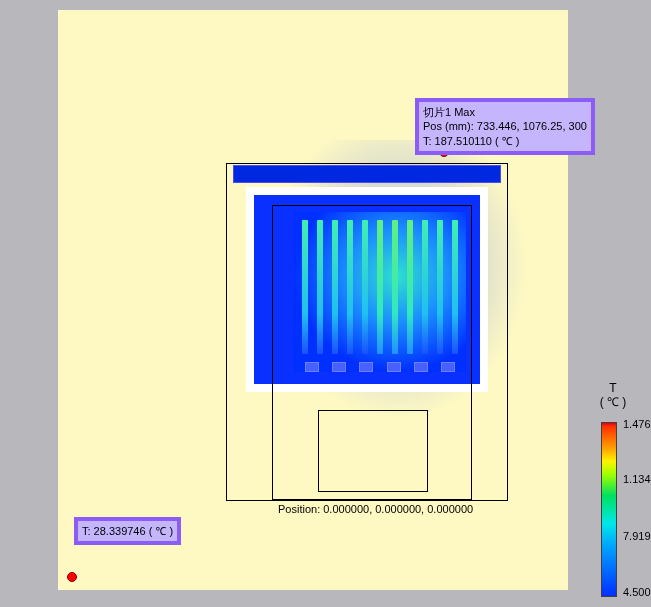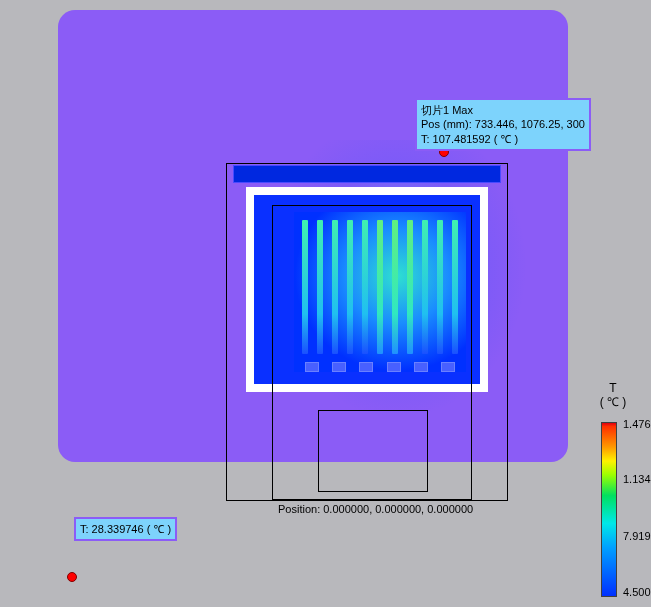--- a/index.html
+++ b/index.html
@@ -11,23 +11,22 @@
     font-size: 11px;
     position: relative;
     overflow: hidden;
   }
 
   .viewport {
     position: absolute;
     left: 58px;
     top: 10px;
     width: 510px;
-    height: 452px;
-    background: #8b5cf6;
-    border-radius: 17px;
+    height: 580px;
+    background: #fef9c3;
   }
 
   
   .outline-outer {
     position: absolute;
     left: 168px;
     top: 153px;
     width: 282px;
     height: 338px;
     border: 1px solid #000;
@@ -113,22 +112,22 @@
     position: absolute;
     width: 10px; height: 10px;
     background: #ff0000;
     border-radius: 50%;
     border: 1px solid #800000;
   }
 
   
   .callout {
     position: absolute;
-    background: #7dd3fc;
-    border: 2px solid #8b5cf6;
+    background: #c4b5fd;
+    border: 4px solid #8b5cf6;
     padding: 3px 4px;
     line-height: 1.3;
     color: #000;
     font-size: 11px;
     white-space: nowrap;
   }
   .pos-label {
     position: absolute;
     color: #000;
     font-size: 11px;
@@ -210,21 +209,21 @@
 
   <span class="pos-label" style="left:220px; top:493px;">Position: 0.000000, 0.000000, 0.000000</span>
 </div>
 
 <div class="marker" style="left:439px; top:147px;"></div>
 <div class="marker" style="left:67px; top:572px;"></div>
 
 <div class="callout" style="left:415px; top:98px;">
   <div>切片1 Max</div>
   <div>Pos (mm): 733.446, 1076.25, 300</div>
-  <div>T: 107.481592 ( ℃ )</div>
+  <div>T: 187.510110 ( ℃ )</div>
 </div>
 
 <div class="callout" style="left:74px; top:517px;">
   <div>T: 28.339746 ( ℃ )</div>
 </div>
 
 <div class="legend">
   <div class="legend-title">
     <div>T</div>
     <div>( ℃ )</div>

